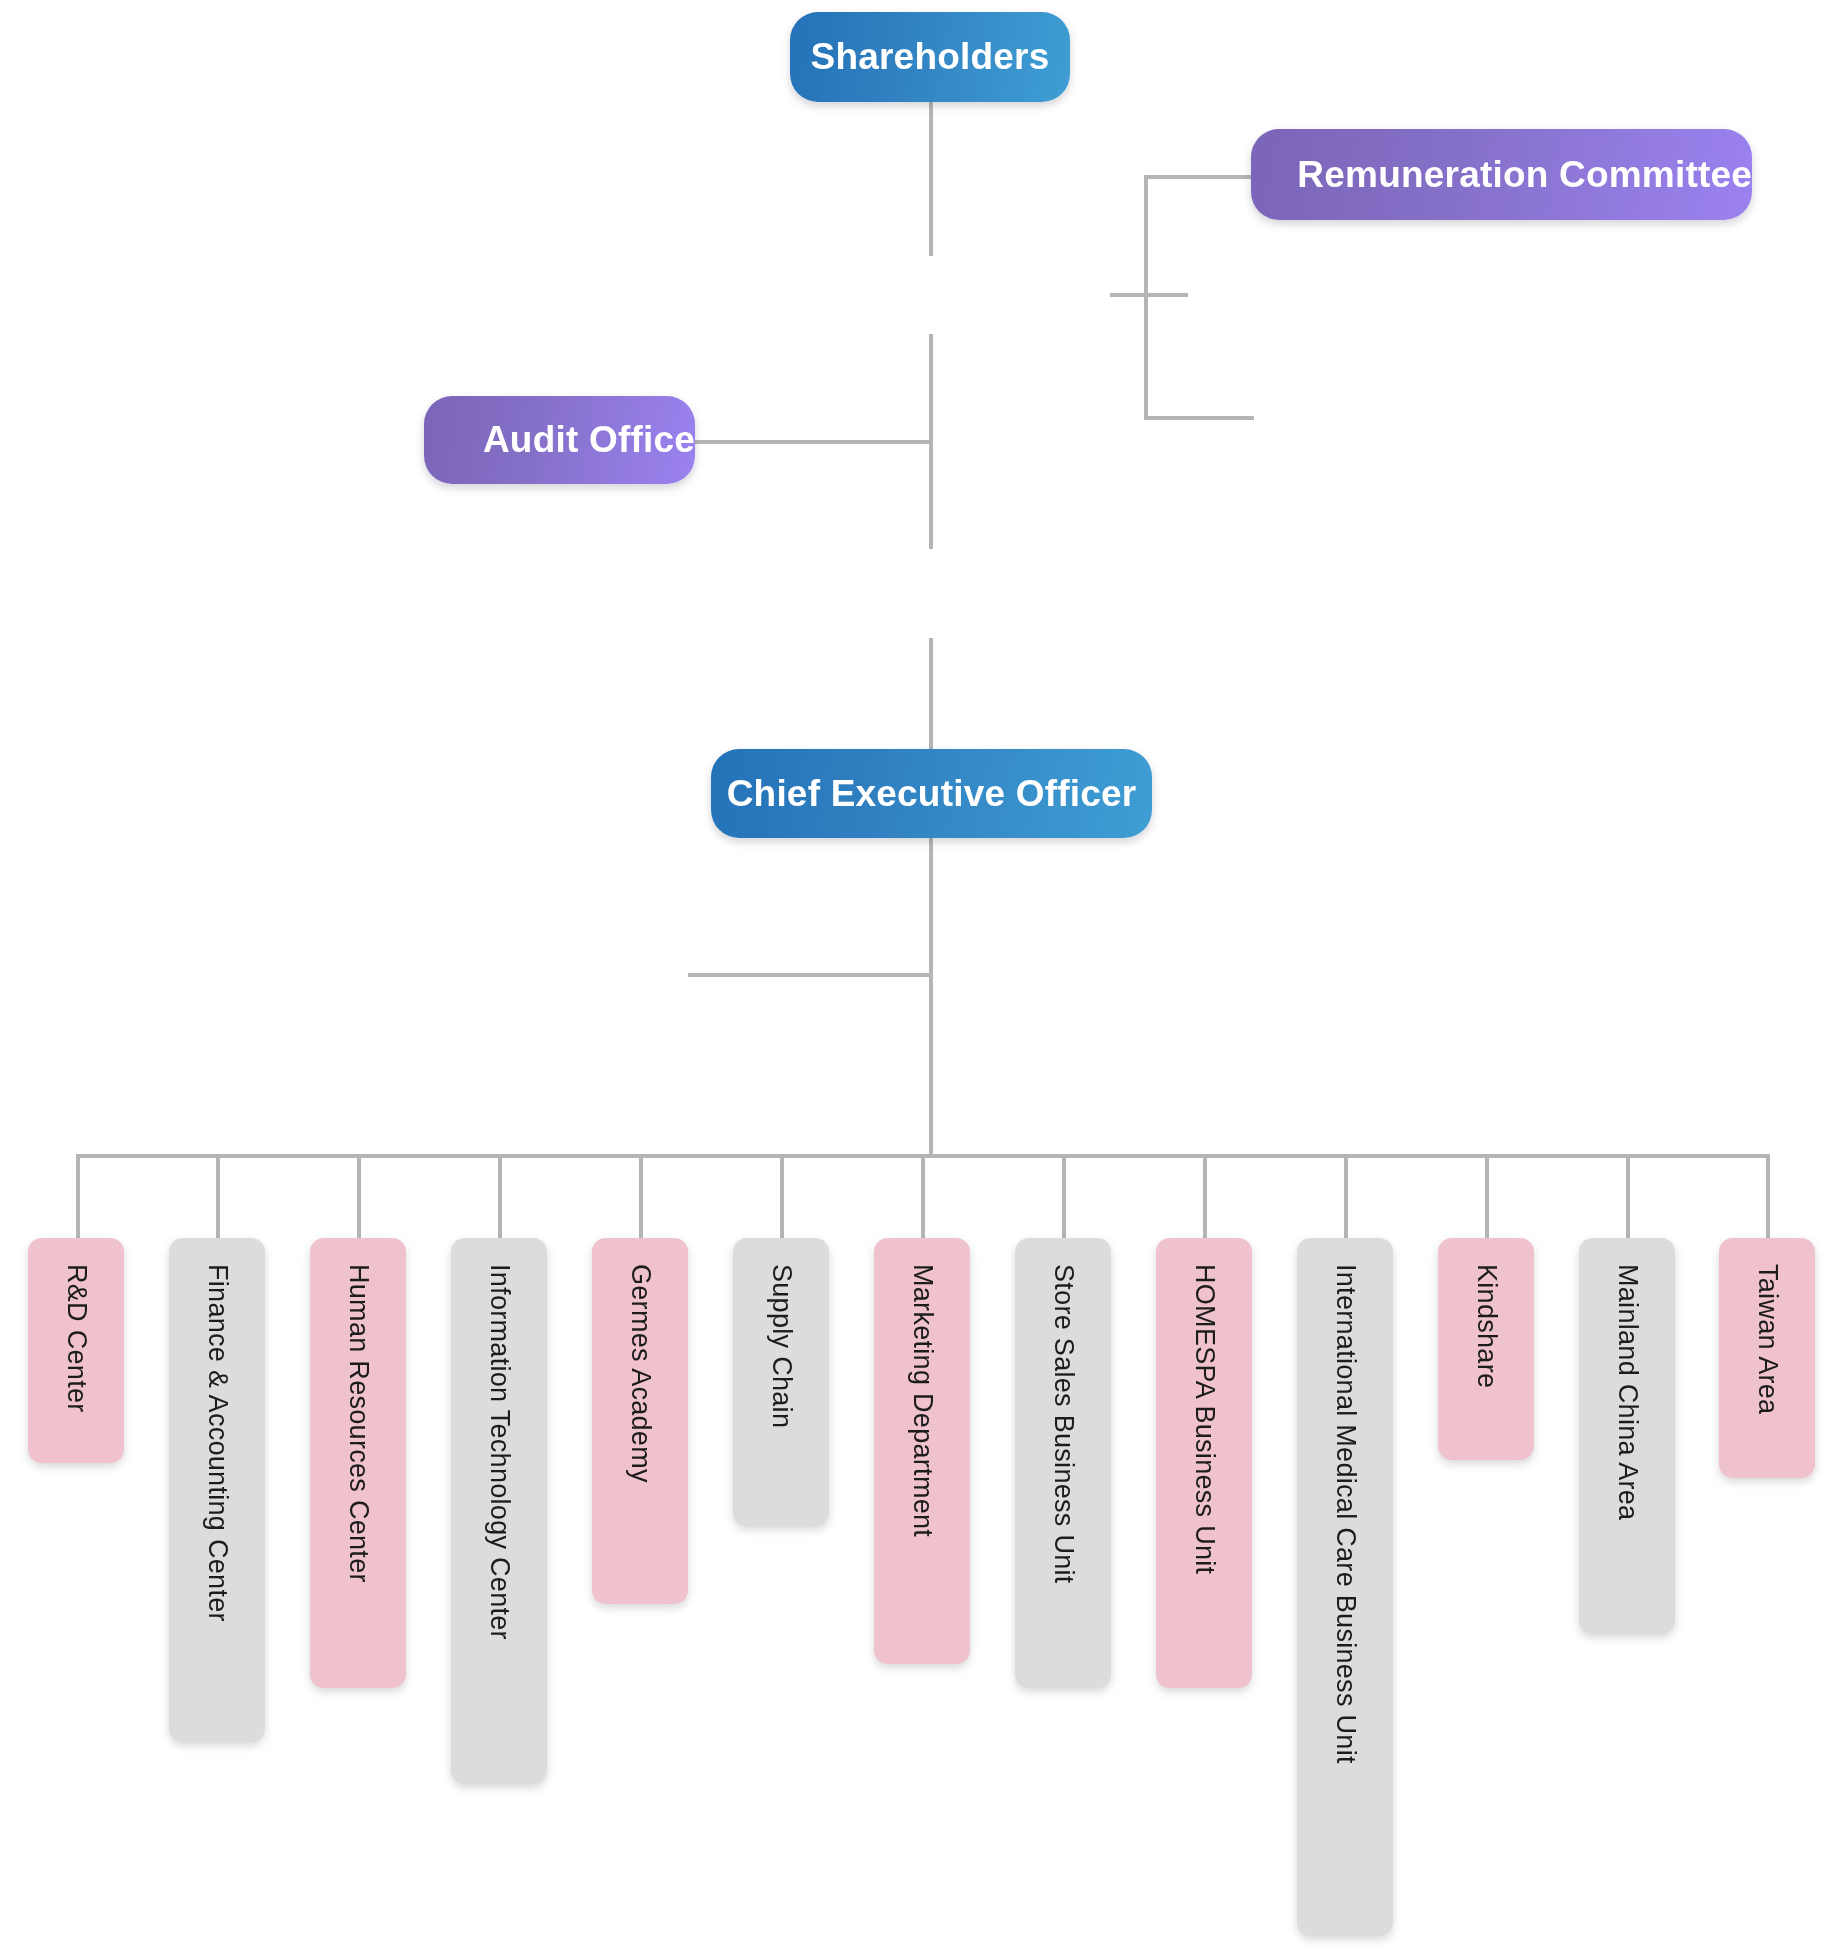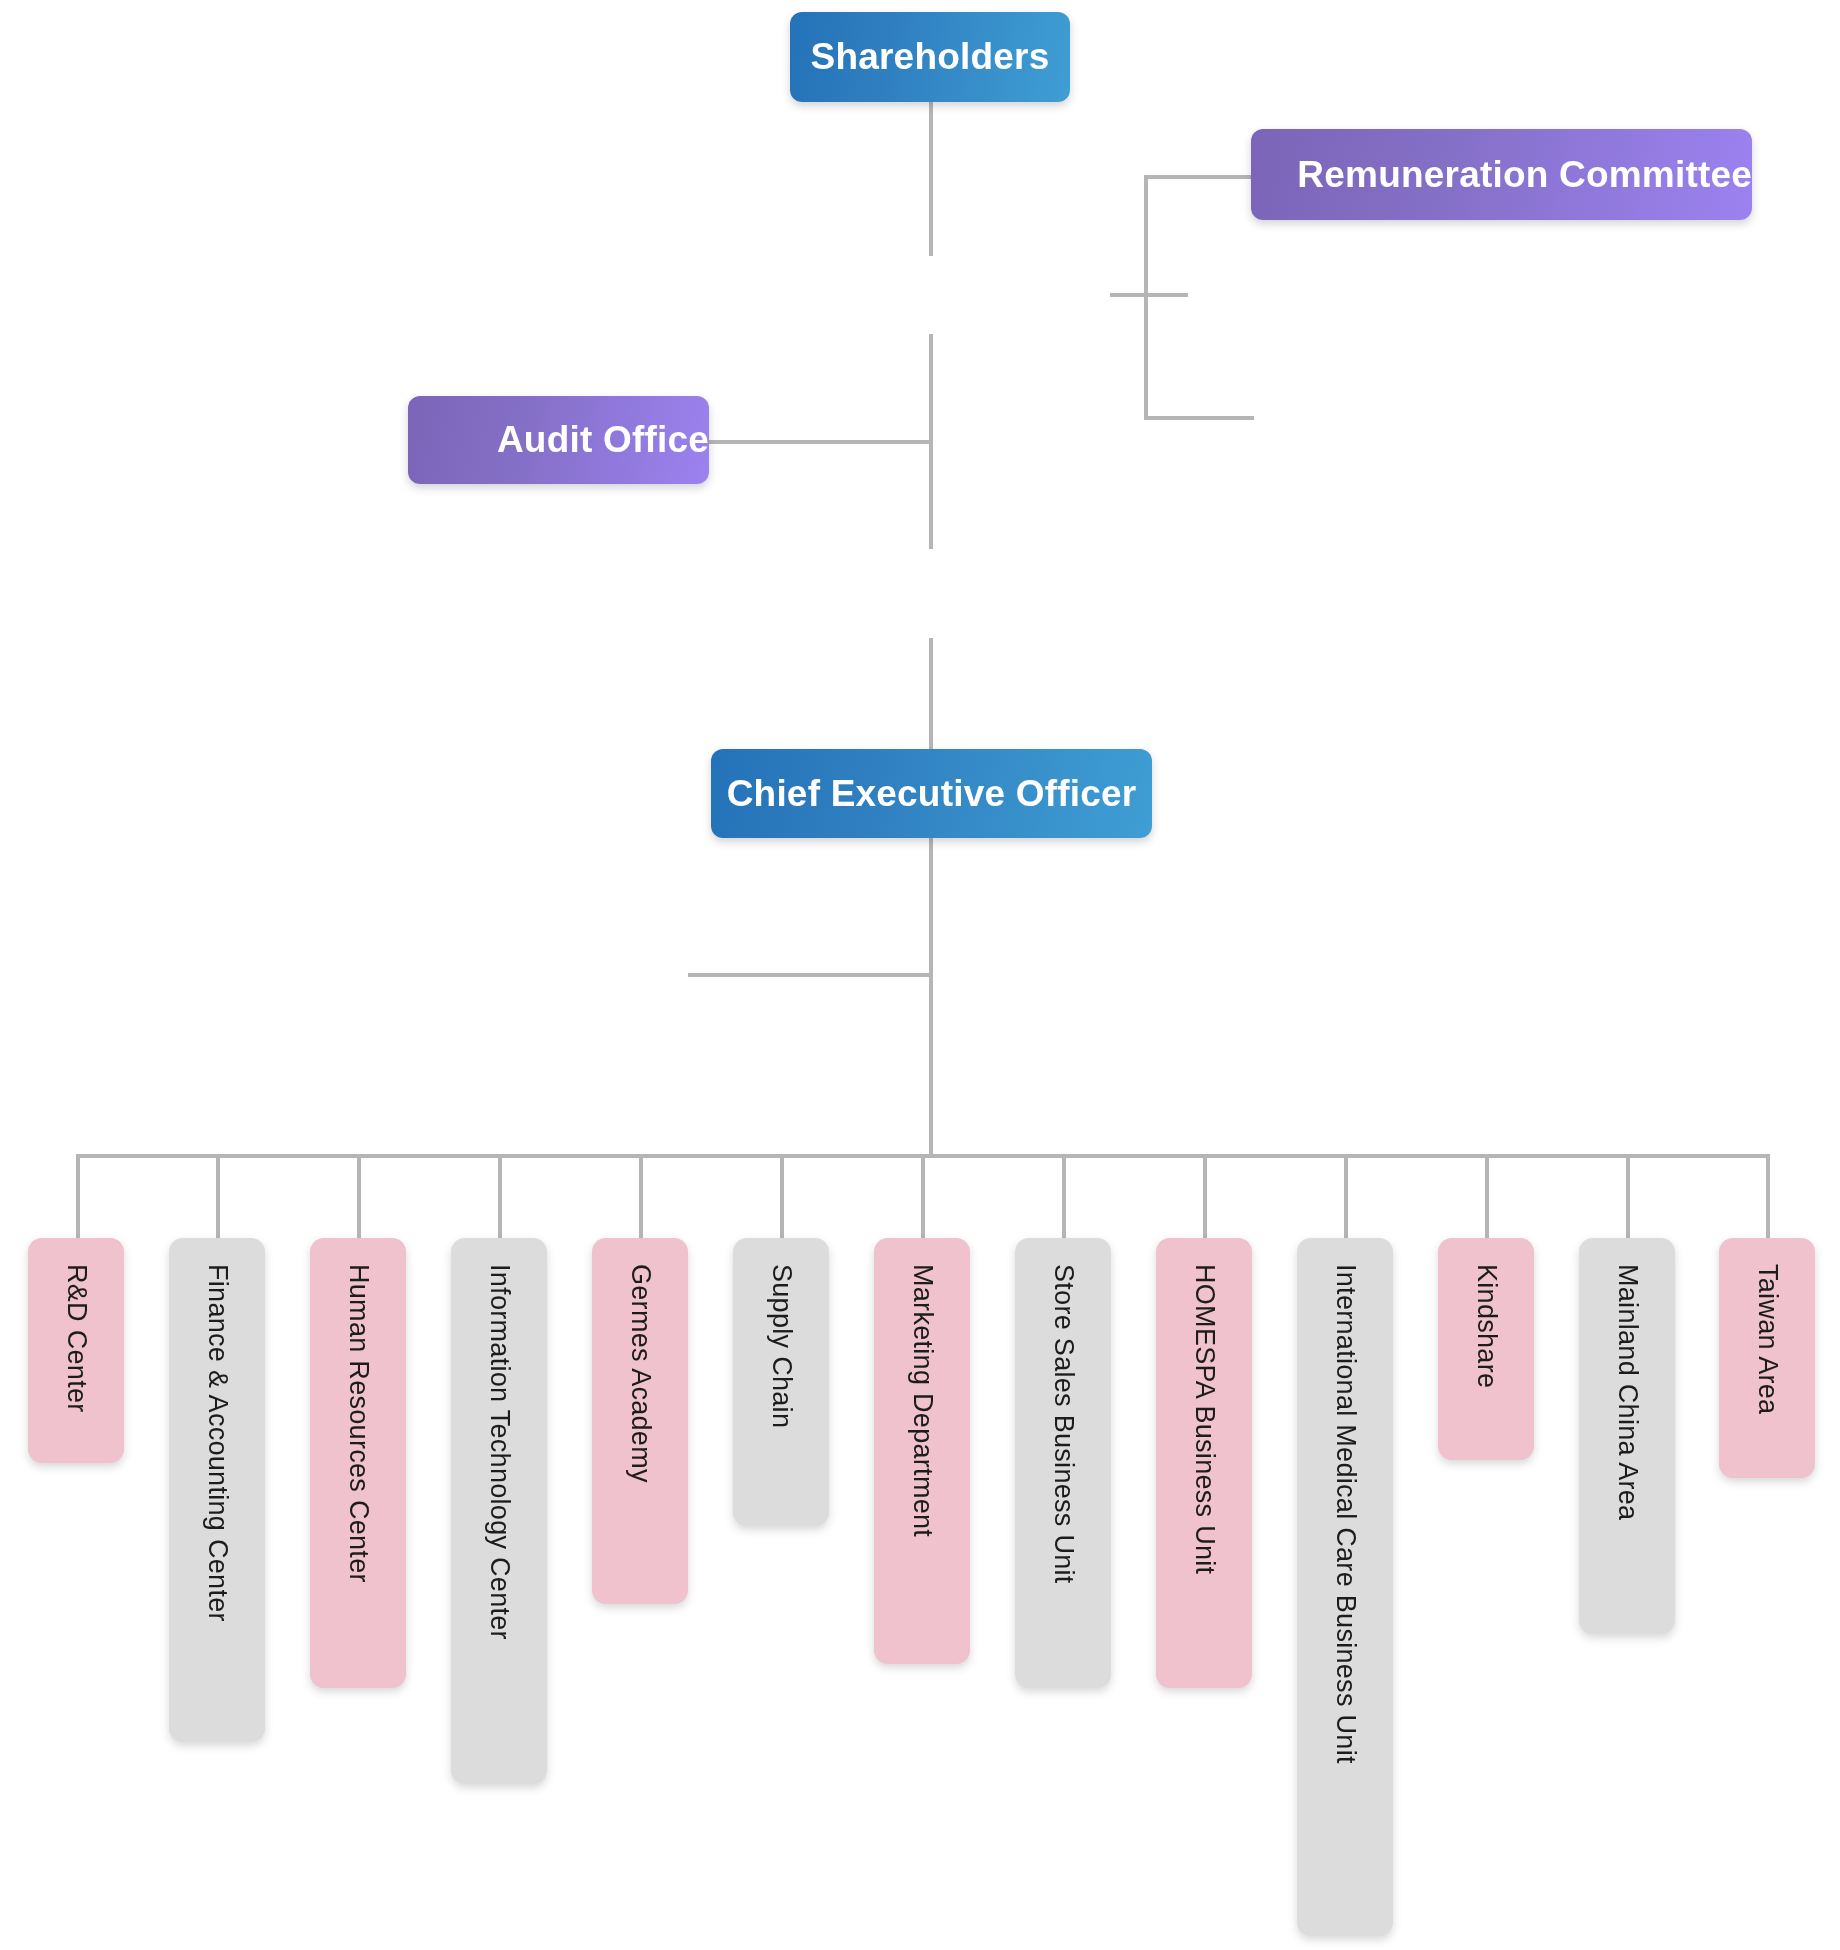--- a/index.html
+++ b/index.html
@@ -27,21 +27,21 @@
   }
   .conn-v { width: 4px; }
   .conn-h { height: 4px; }
 
   
   .node {
     position: absolute;
     display: flex;
     align-items: center;
     justify-content: center;
-    border-radius: 12px;
+    border-radius: 28px;
     color: #ffffff;
     font-weight: bold;
     letter-spacing: .2px;
     text-align: center;
     box-shadow: 0 4px 9px rgba(60,60,80,0.22);
     white-space: nowrap;
   }
   .node.blue {
     background: linear-gradient(100deg, #2472b8 0%, #2f7fc0 35%, #3f9ed4 100%);
   }
@@ -113,21 +113,21 @@
   <div class="node blue" style="left:790px; top:12px; width:280px; height:90px; font-size:37px;">
     <span>Shareholders</span>
   </div>
 
 
   <div class="node purple" style="left:1251px; top:129px; width:501px; height:91px; font-size:37px;">
     <span>Remuneration Committee</span>
   </div>
 
 
-  <div class="node purple" style="left:408px; top:396px; width:301px; height:88px; font-size:37px;">
+  <div class="node purple" style="left:424px; top:396px; width:271px; height:88px; font-size:37px;">
     <span>Audit Office</span>
   </div>
 
 
   <div class="node blue" style="left:711px; top:749px; width:441px; height:89px; font-size:37px;">
     <span>Chief Executive Officer</span>
   </div>
 
 
   <div class="dept pink" style="left:28px; top:1238px; width:96px; height:225px;">

